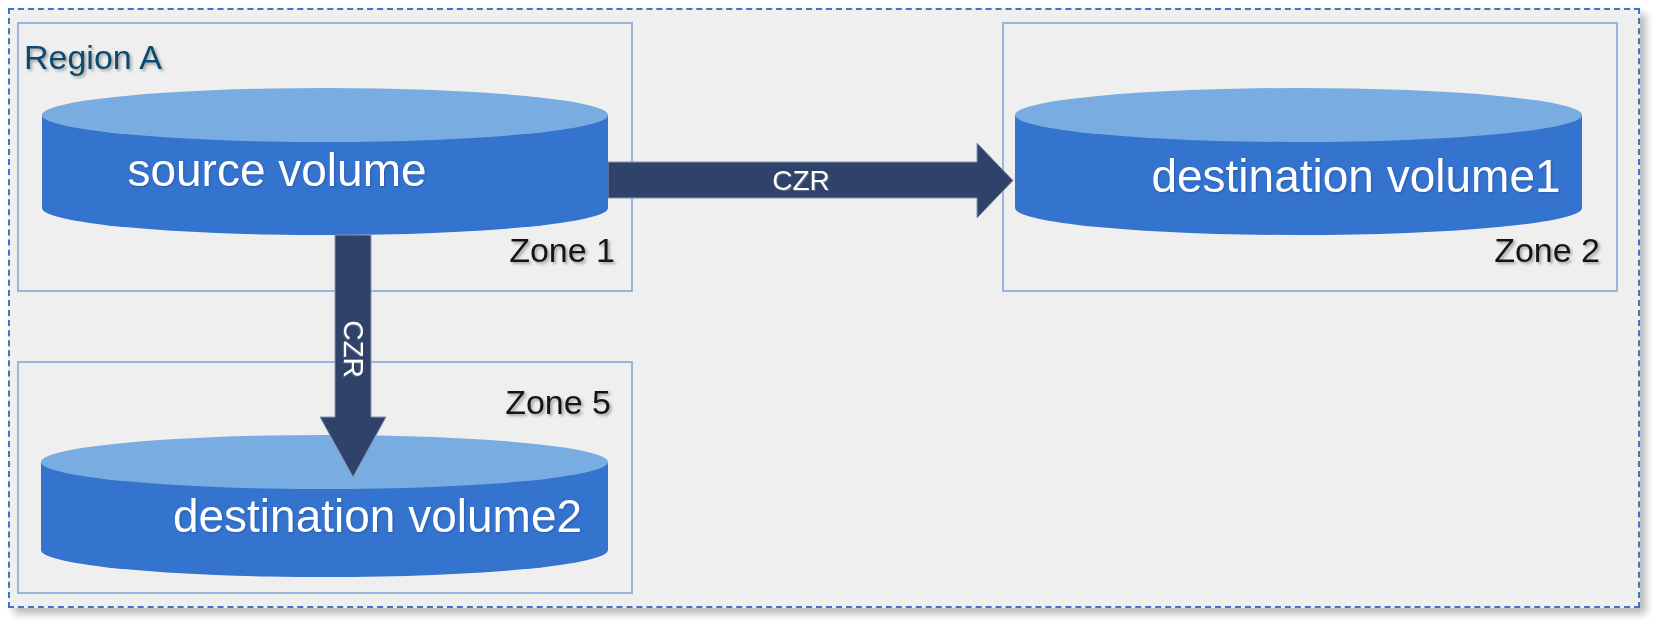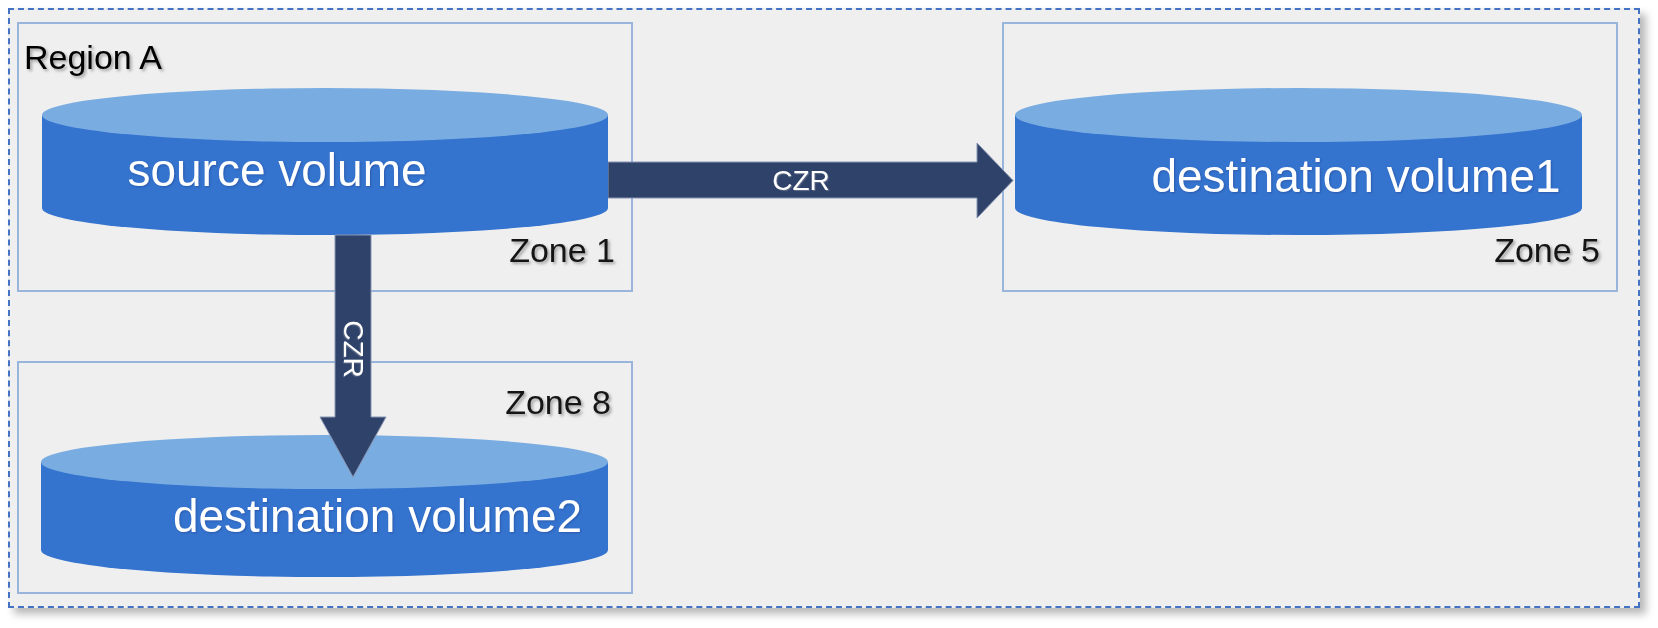--- a/index.html
+++ b/index.html
@@ -20,21 +20,21 @@
     box-sizing: border-box;
     border: 2px dashed #4472C4;
     background: #EFEFEF;
     box-shadow: 6px 6px 8px rgba(0,0,0,0.28);
   }
   .region-label {
     position: absolute;
     left: 14px;
     top: 28px;
     font-size: 34px;
-    color: #000000;
+    color: #0c4a6e;
     text-shadow: 2px 2px 3px rgba(110,110,110,0.60);
     white-space: nowrap;
   }
   .zone {
     position: absolute;
     box-sizing: border-box;
     border: 2px solid #9AB5DB;
     background: transparent;
   }
   .zone1 { left: 7px;   top: 12px;  width: 616px; height: 270px; }
@@ -88,24 +88,24 @@
 <body>
 
 <div class="frame">
 
   <div class="region-label">Region A</div>
 
   <div class="zone zone1">
     <div class="zone-label br">Zone 1</div>
   </div>
   <div class="zone zone2">
-    <div class="zone-label br">Zone 5</div>
+    <div class="zone-label br">Zone 2</div>
   </div>
   <div class="zone zone3">
-    <div class="zone-label tr">Zone 8</div>
+    <div class="zone-label tr">Zone 5</div>
   </div>
 
   <svg class="shapes" viewBox="0 0 1628 596" preserveAspectRatio="none">
 
     <path stroke="#8795B3" stroke-width="1" d="M598,152 H967 V133 L1003,170.5 L967,208 V188 H598 Z" fill="#2E426A"></path>
 
     <path d="M32,105 V198 A283,27 0 0 0 598,198 V105 Z" fill="#3473CE"></path>
     <ellipse cx="315" cy="105" rx="283" ry="27" fill="#79ACE1"></ellipse>
 
     <path d="M1005,105 V198 A283.5,27 0 0 0 1572,198 V105 Z" fill="#3473CE"></path>

